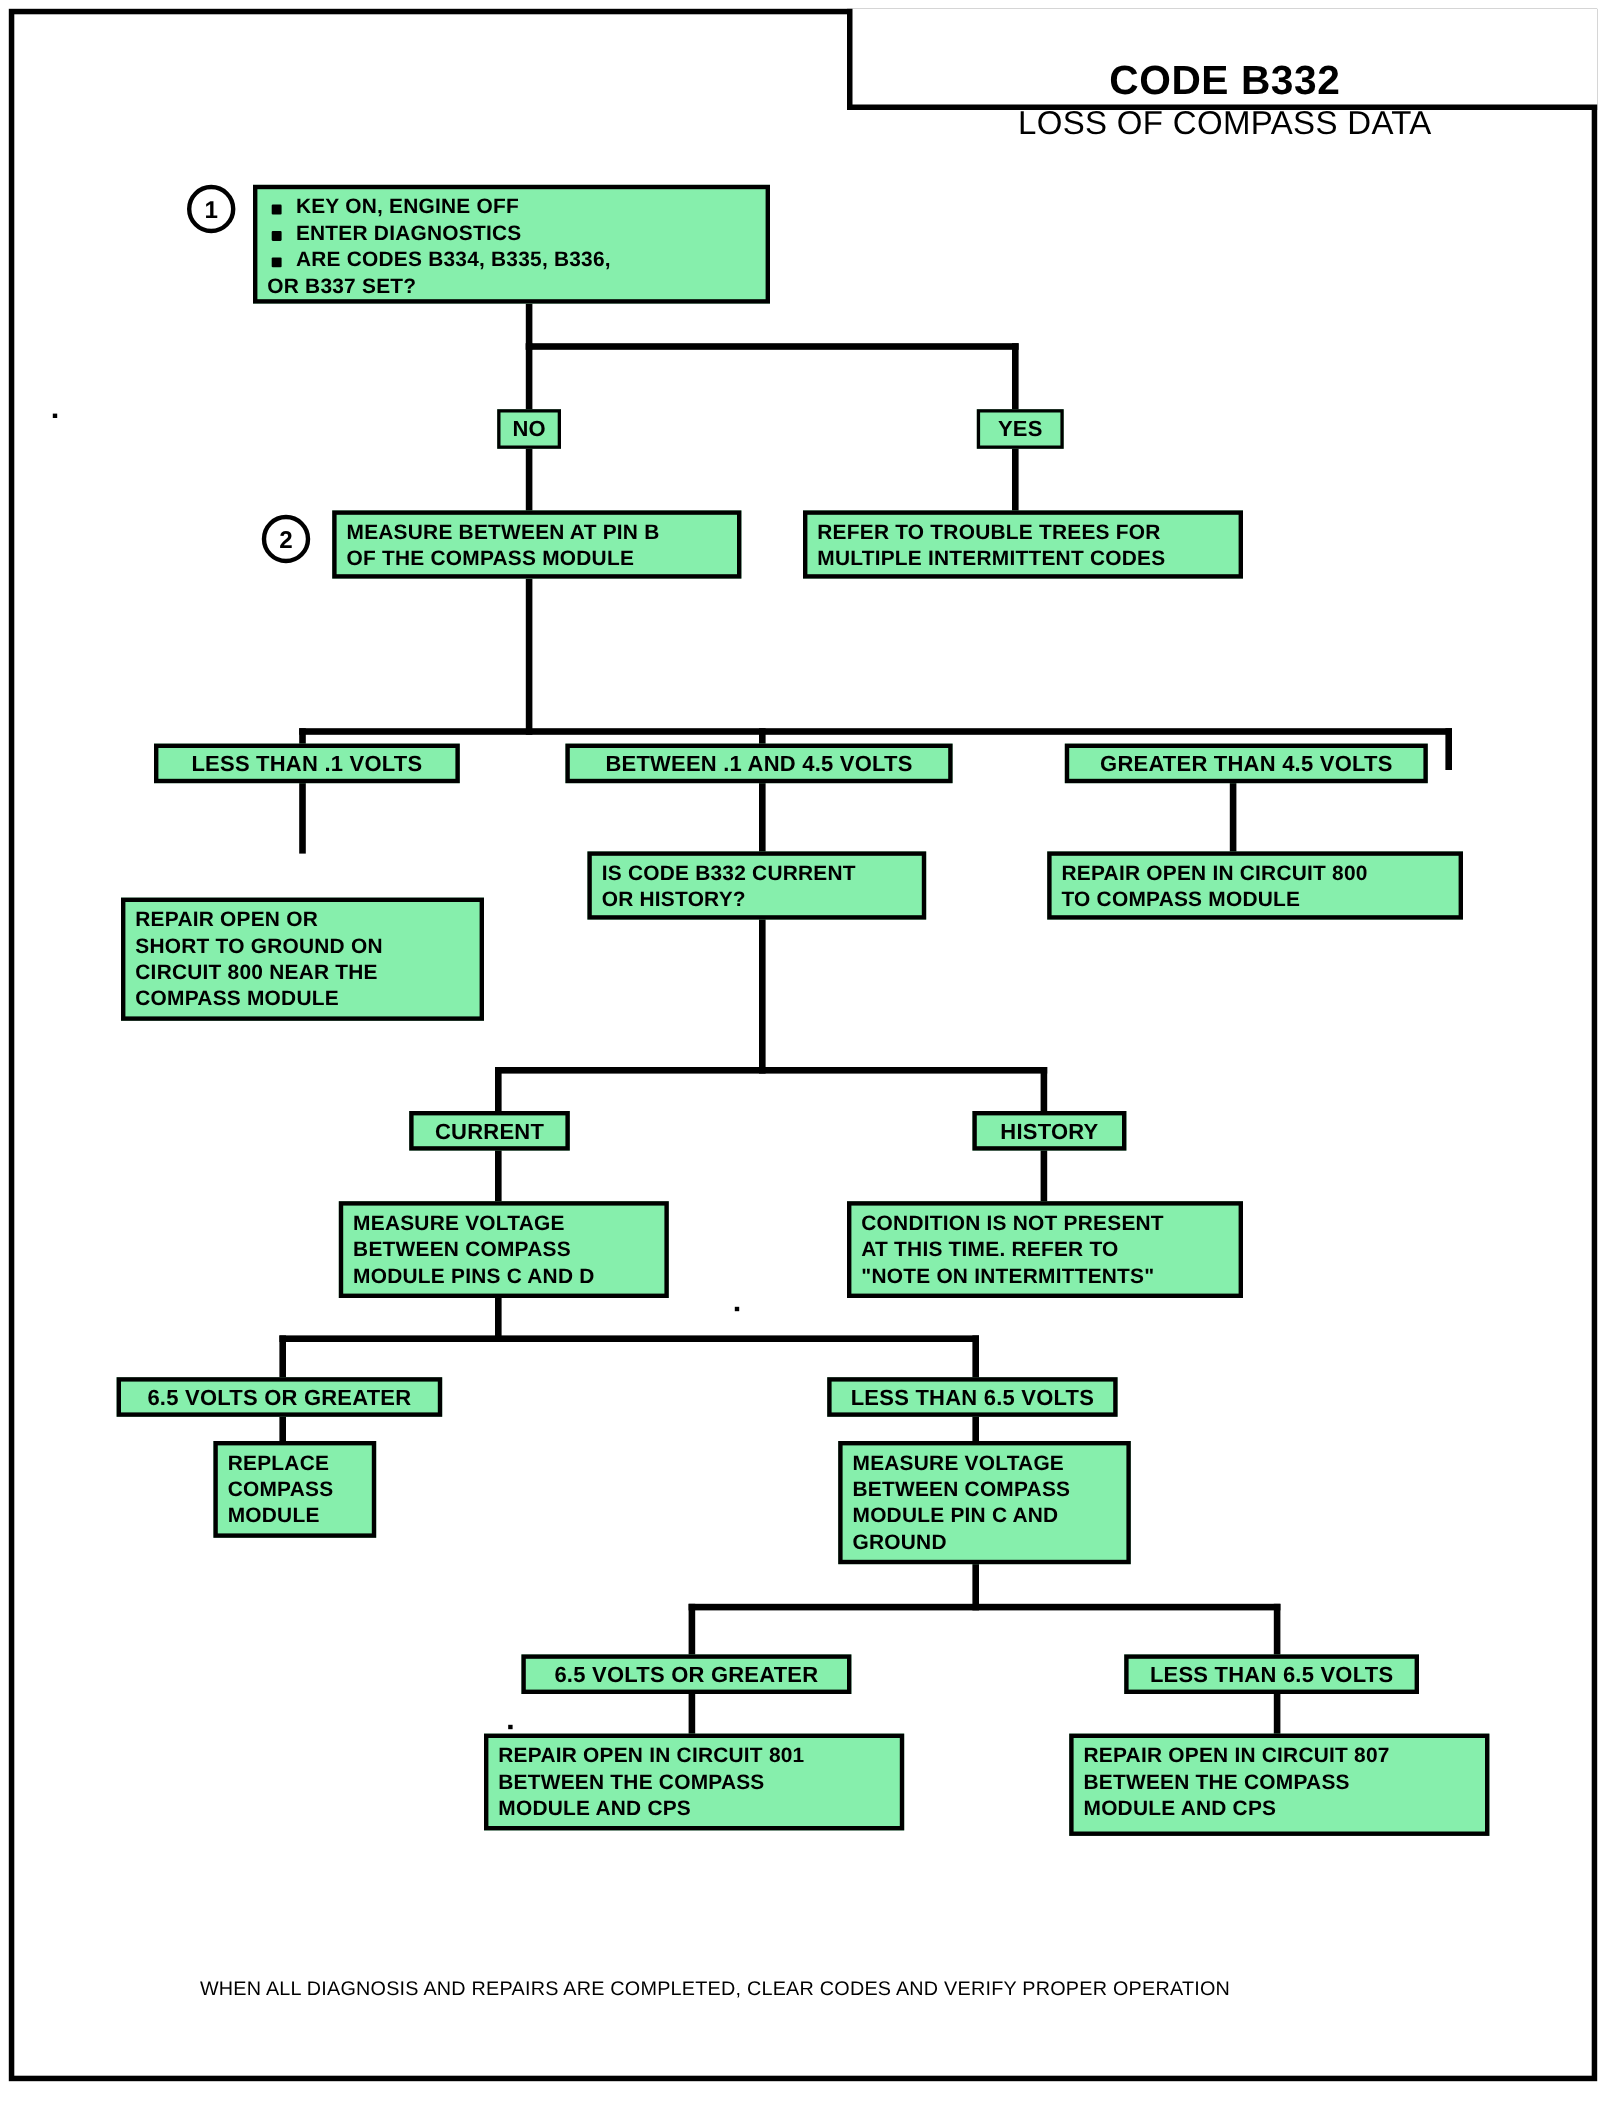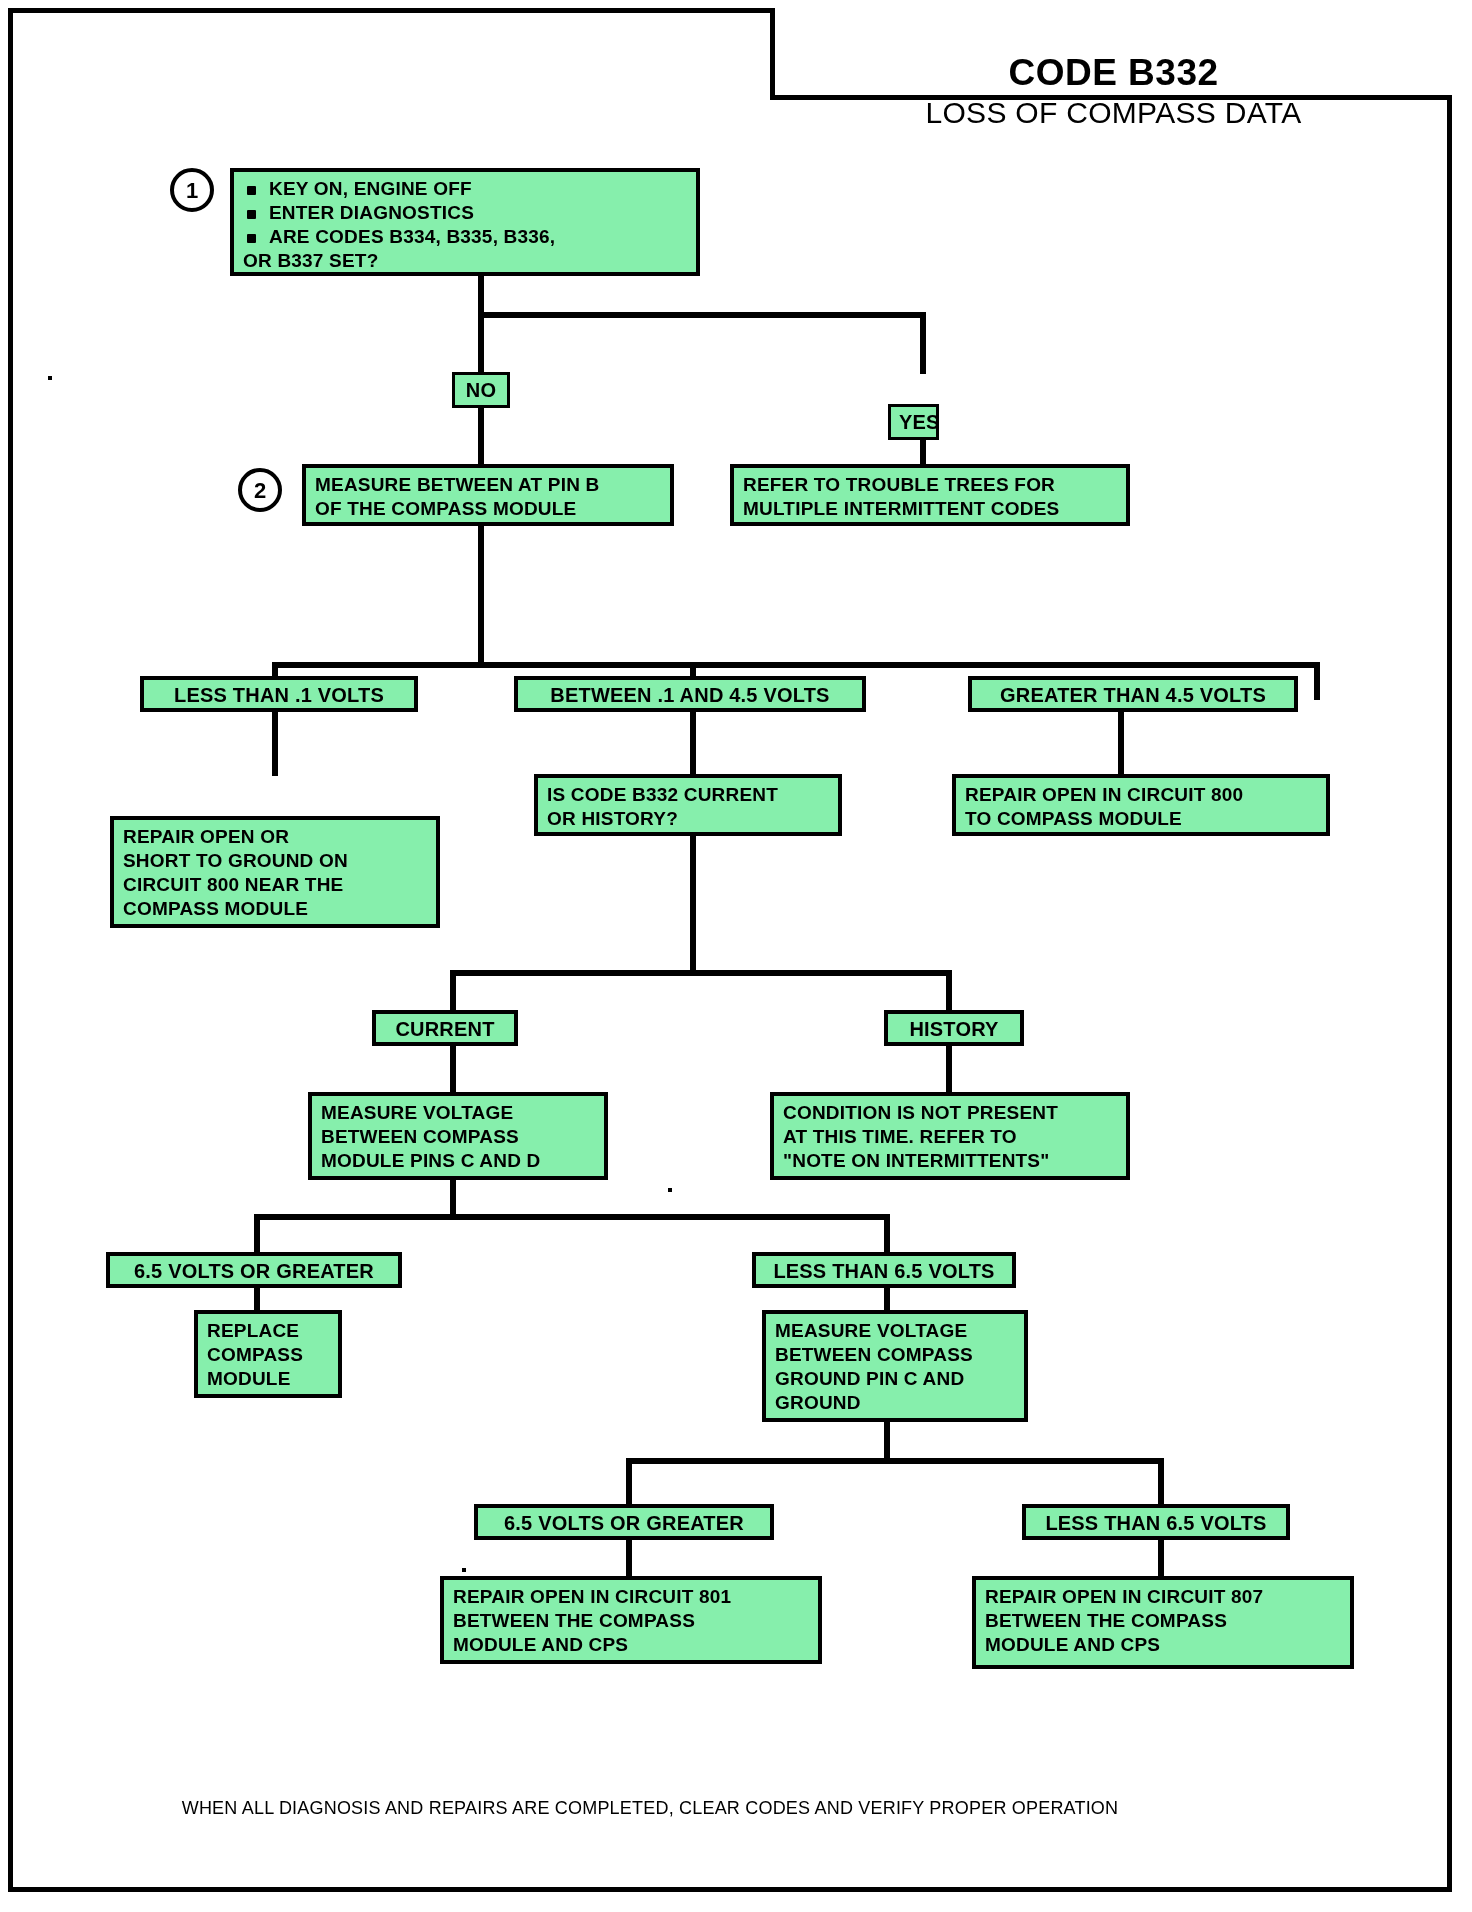--- a/index.html
+++ b/index.html
@@ -168,21 +168,21 @@
     <span class="bullet-line">ARE CODES B334, B335, B336,</span>
     <span class="cont-line">OR B337 SET?</span>
   </div>
 
   <div class="v-line" style="left:478px; top:276px; height:42px;"></div>
   <div class="h-line" style="left:478px; top:312px; width:448px;"></div>
   <div class="v-line" style="left:478px; top:312px; height:62px;"></div>
   <div class="v-line" style="left:920px; top:312px; height:62px;"></div>
 
   <div class="box label tiny" style="left:452px; top:372px; width:58px; height:36px;">NO</div>
-  <div class="box label tiny" style="left:888px; top:372px; width:51px; height:36px;margin-top:32px;">YES</div>
+  <div class="box label tiny" style="left:888px; top:372px; width:79px; height:36px;">YES</div>
 
   <div class="v-line" style="left:478px; top:406px; height:62px;"></div>
   <div class="v-line" style="left:920px; top:406px; height:62px;"></div>
 
   <div class="step-circle" style="left:238px; top:468px;">2</div>
 
   <div class="box" style="left:302px; top:464px; width:372px; height:62px;">
     <span class="ln">MEASURE BETWEEN AT PIN B</span>
     <span class="ln">OF THE COMPASS MODULE</span>
   </div>
@@ -259,21 +259,21 @@
 
   <div class="box" style="left:194px; top:1310px; width:148px; height:88px;">
     <span class="ln">REPLACE</span>
     <span class="ln">COMPASS</span>
     <span class="ln">MODULE</span>
   </div>
 
   <div class="box" style="left:762px; top:1310px; width:266px; height:112px;">
     <span class="ln">MEASURE VOLTAGE</span>
     <span class="ln">BETWEEN COMPASS</span>
-    <span class="ln">GROUND PIN C AND</span>
+    <span class="ln">MODULE PIN C AND</span>
     <span class="ln">GROUND</span>
   </div>
 
   <div class="v-line" style="left:884px; top:1420px; height:44px;"></div>
   <div class="h-line" style="left:626px; top:1458px; width:538px;"></div>
   <div class="v-line" style="left:626px; top:1458px; height:52px;"></div>
   <div class="v-line" style="left:1158px; top:1458px; height:52px;"></div>
 
   <div class="box label" style="left:474px; top:1504px; width:300px; height:36px;">6.5 VOLTS OR GREATER</div>
   <div class="box label" style="left:1022px; top:1504px; width:268px; height:36px;">LESS THAN 6.5 VOLTS</div>

